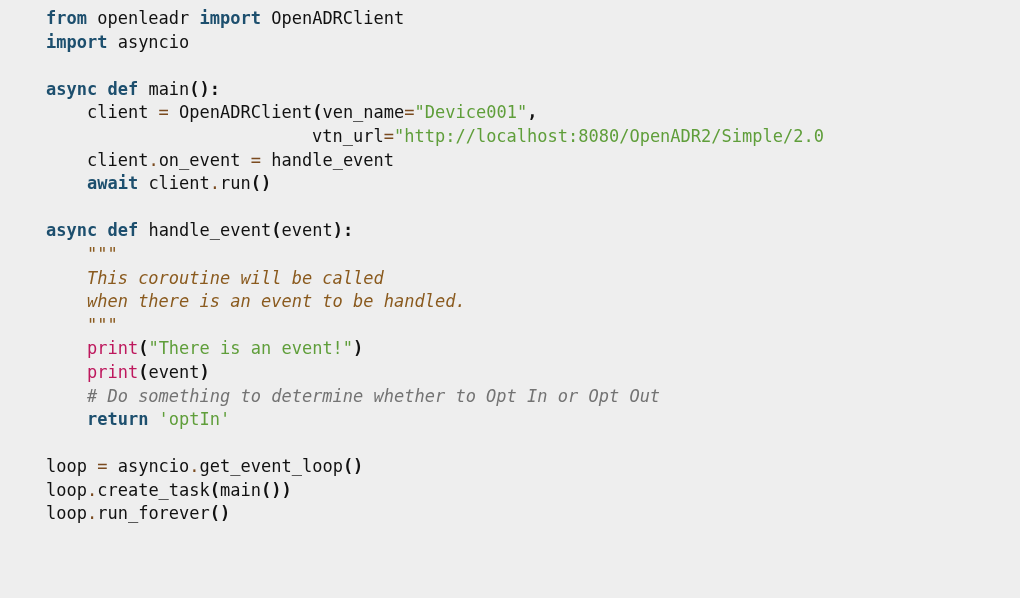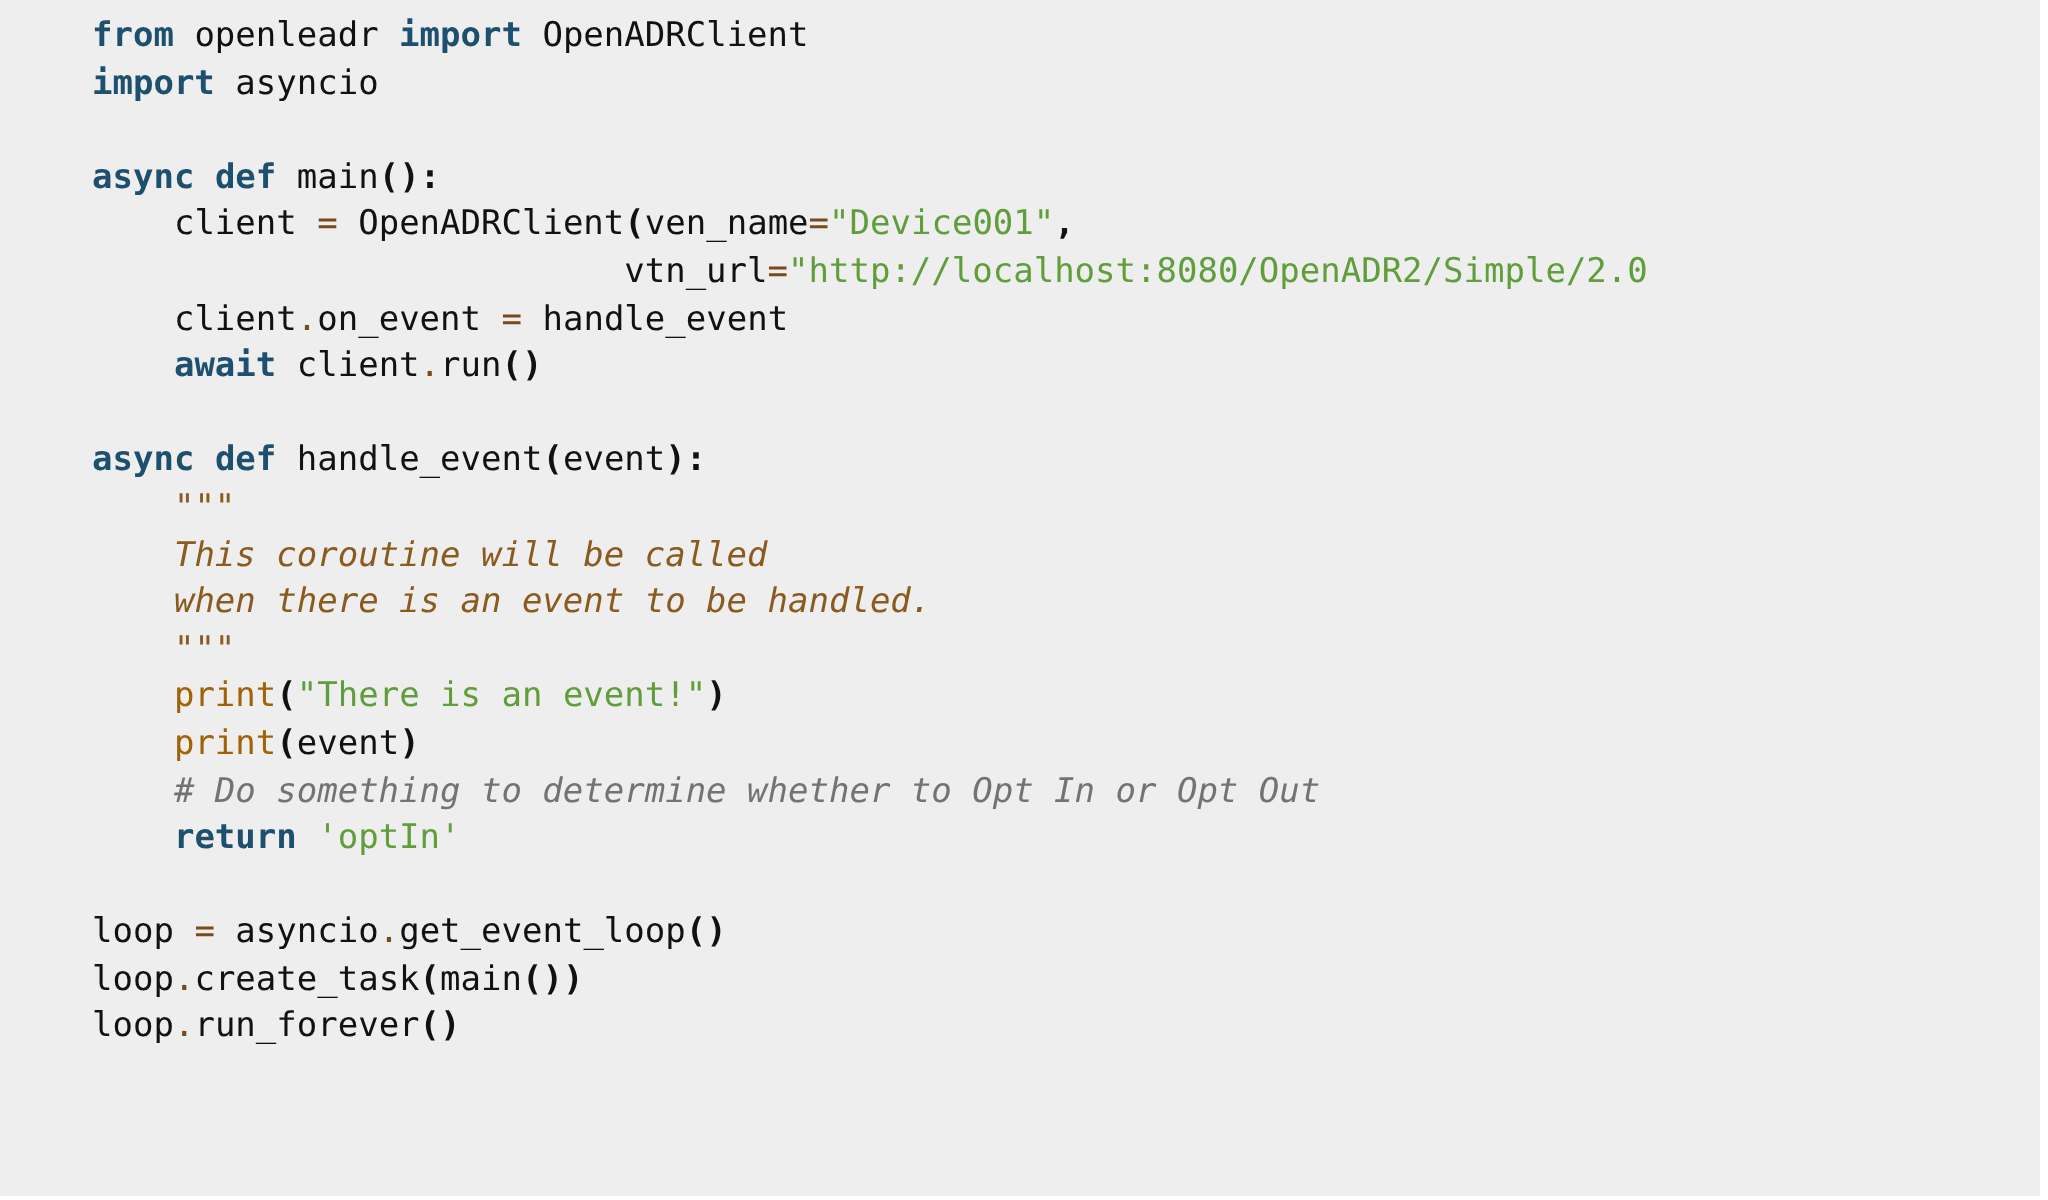--- a/index.html
+++ b/index.html
@@ -22,20 +22,20 @@
       white-space: pre;
       margin: 0;
     }
     .line { height: 23.6px; display: block; }
     .kw { color: #1d4f6e; font-weight: bold; }
     .op { color: #7a4a1f; }
     .str { color: #5f9e3a; }
     .doc { color: #8a5a1e; font-style: italic; }
     .cm { color: #737373; font-style: italic; }
     .pn { font-weight: bold; color: #111111; }
-    .bi { color: #a16207; }
+    .bi { color: #be185d; }
   </style>
 </head>
 <body>
 
 <div class="panel">
   <pre class="code"><span class="line"><span class="kw">from</span><span> openleadr </span><span class="kw">import</span><span> OpenADRClient</span></span><span class="line"><span class="kw">import</span><span> asyncio</span></span><span class="line"> </span><span class="line"><span class="kw">async</span> <span class="kw">def</span><span> main</span><span class="pn">():</span></span><span class="line"><span>    </span><span>client </span><span class="op">=</span><span> OpenADRClient</span><span class="pn">(</span><span>ven_name</span><span class="op">=</span><span class="str">"Device001"</span><span class="pn">,</span></span><span class="line"><span>                          </span><span>vtn_url</span><span class="op">=</span><span class="str">"http://localhost:8080/OpenADR2/Simple/2.0</span></span><span class="line"><span>    </span><span>client</span><span class="op">.</span><span>on_event </span><span class="op">=</span><span> handle_event</span></span><span class="line"><span>    </span><span class="kw">await</span><span> client</span><span class="op">.</span><span>run</span><span class="pn">()</span></span><span class="line"> </span><span class="line"><span class="kw">async</span> <span class="kw">def</span><span> handle_event</span><span class="pn">(</span><span>event</span><span class="pn">):</span></span><span class="line"><span>    </span><span class="doc">"""</span></span><span class="line"><span>    </span><span class="doc">This coroutine will be called</span></span><span class="line"><span>    </span><span class="doc">when there is an event to be handled.</span></span><span class="line"><span>    </span><span class="doc">"""</span></span><span class="line"><span>    </span><span class="bi">print</span><span class="pn">(</span><span class="str">"There is an event!"</span><span class="pn">)</span></span><span class="line"><span>    </span><span class="bi">print</span><span class="pn">(</span><span>event</span><span class="pn">)</span></span><span class="line"><span>    </span><span class="cm"># Do something to determine whether to Opt In or Opt Out</span></span><span class="line"><span>    </span><span class="kw">return</span><span class="str"> 'optIn'</span></span><span class="line"> </span><span class="line"><span>loop </span><span class="op">=</span><span> asyncio</span><span class="op">.</span><span>get_event_loop</span><span class="pn">()</span></span><span class="line"><span>loop</span><span class="op">.</span><span>create_task</span><span class="pn">(</span><span>main</span><span class="pn">())</span></span><span class="line"><span>loop</span><span class="op">.</span><span>run_forever</span><span class="pn">()</span></span></pre>
 </div>
 
 </body></html>

